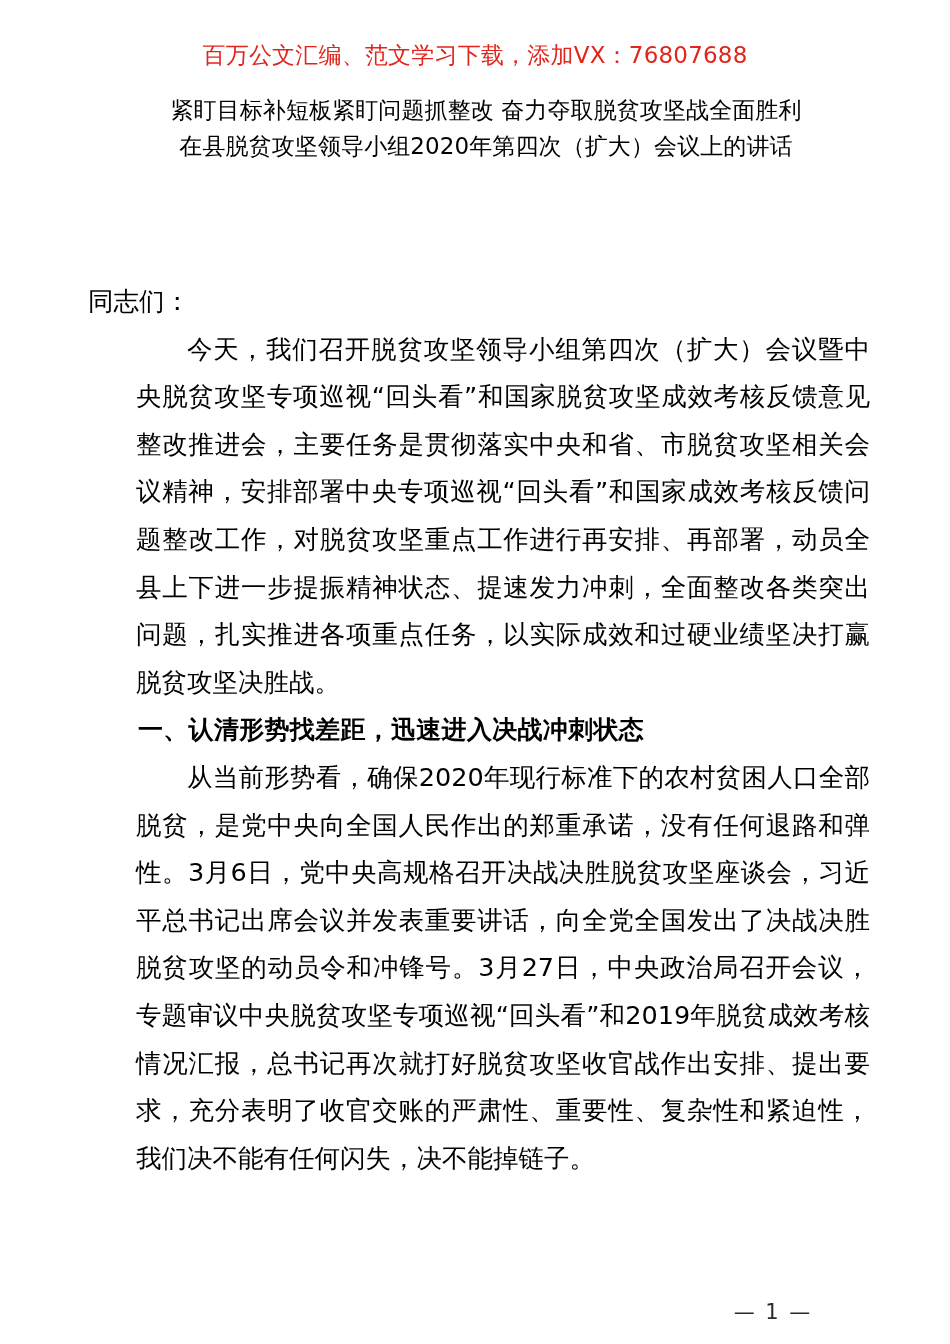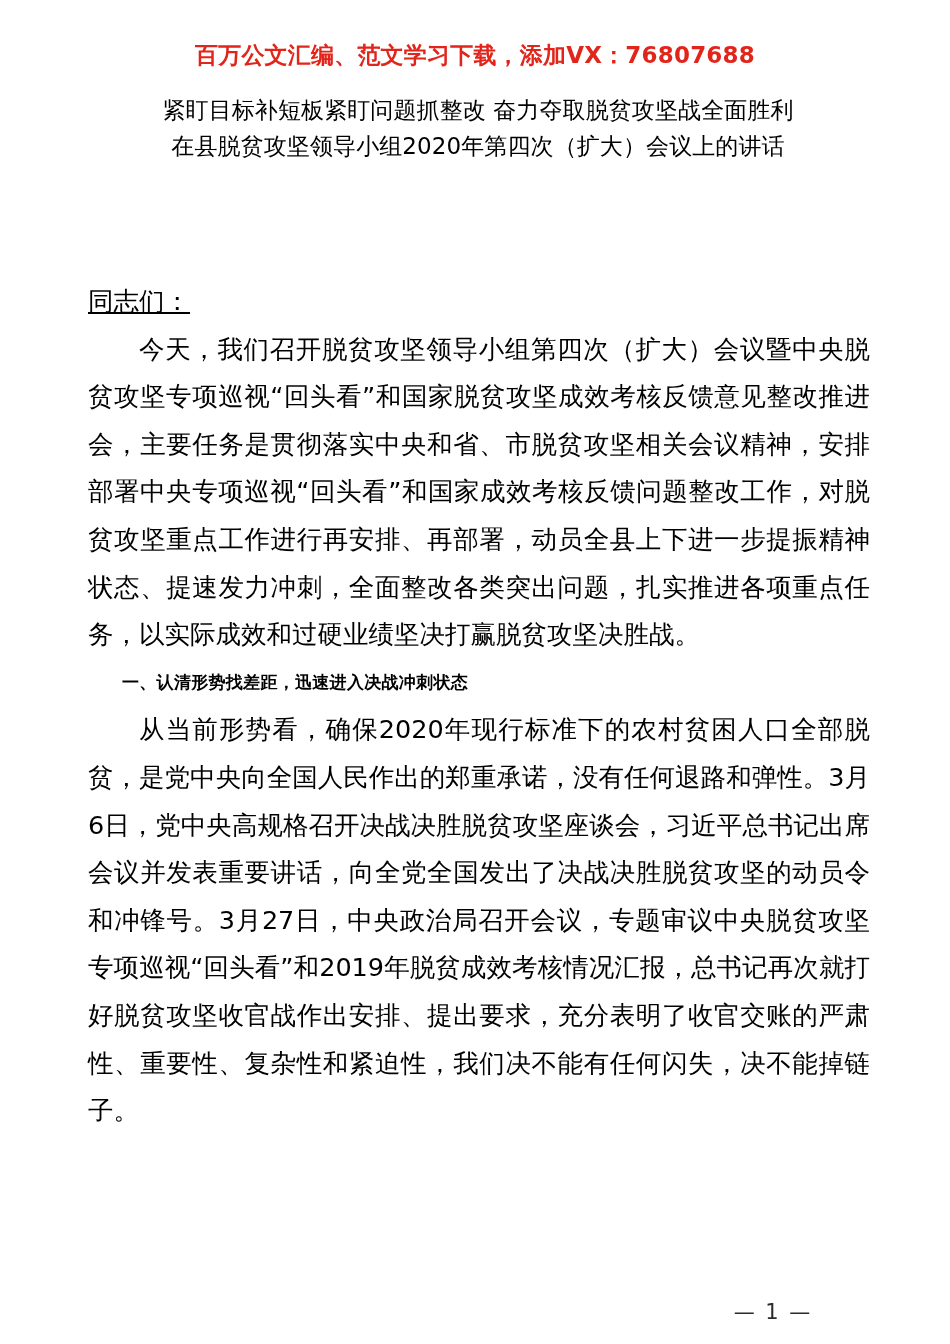--- a/index.html
+++ b/index.html
@@ -28,30 +28,30 @@
 
   
   .promo-banner {
     position: absolute;
     top: 40px;
     left: 0;
     width: 950px;
     text-align: center;
     font-size: 23px;
     line-height: 30px;
-    font-weight: 700;
+    font-weight: 400;
     letter-spacing: 0.2px;
     white-space: nowrap;
   }
 
   
   .title-block {
     position: absolute;
     top: 92px;
-    left: 88px;
+    left: 96px;
     width: 780px;
     text-align: center;
   }
   .title-line {
     font-size: 23px;
     line-height: 36px;
     font-weight: 400;
     letter-spacing: 0.1px;
     white-space: nowrap;
   }
@@ -67,27 +67,27 @@
   .para {
     font-size: 25.5px;
     line-height: 47.6px;
     text-align: justify;
     text-justify: inter-ideograph;
     margin: 0;
     letter-spacing: 0px;
   }
   .para.indent {
     text-indent: 2em;
+    margin-left: 48px;
   }
   .para.salutation {
     text-indent: 0;
-    text-decoration: underline;
   }
   .heading {
-    font-size: 17px;
+    font-size: 25px;
     line-height: 47.6px;
     margin: 0;
     text-indent: 2em;
     font-family: "DejaVu Serif", "Liberation Serif", serif;
     font-weight: 700;
     letter-spacing: 0.3px;
   }
   .bold-lead {
     font-weight: 400;
   }

